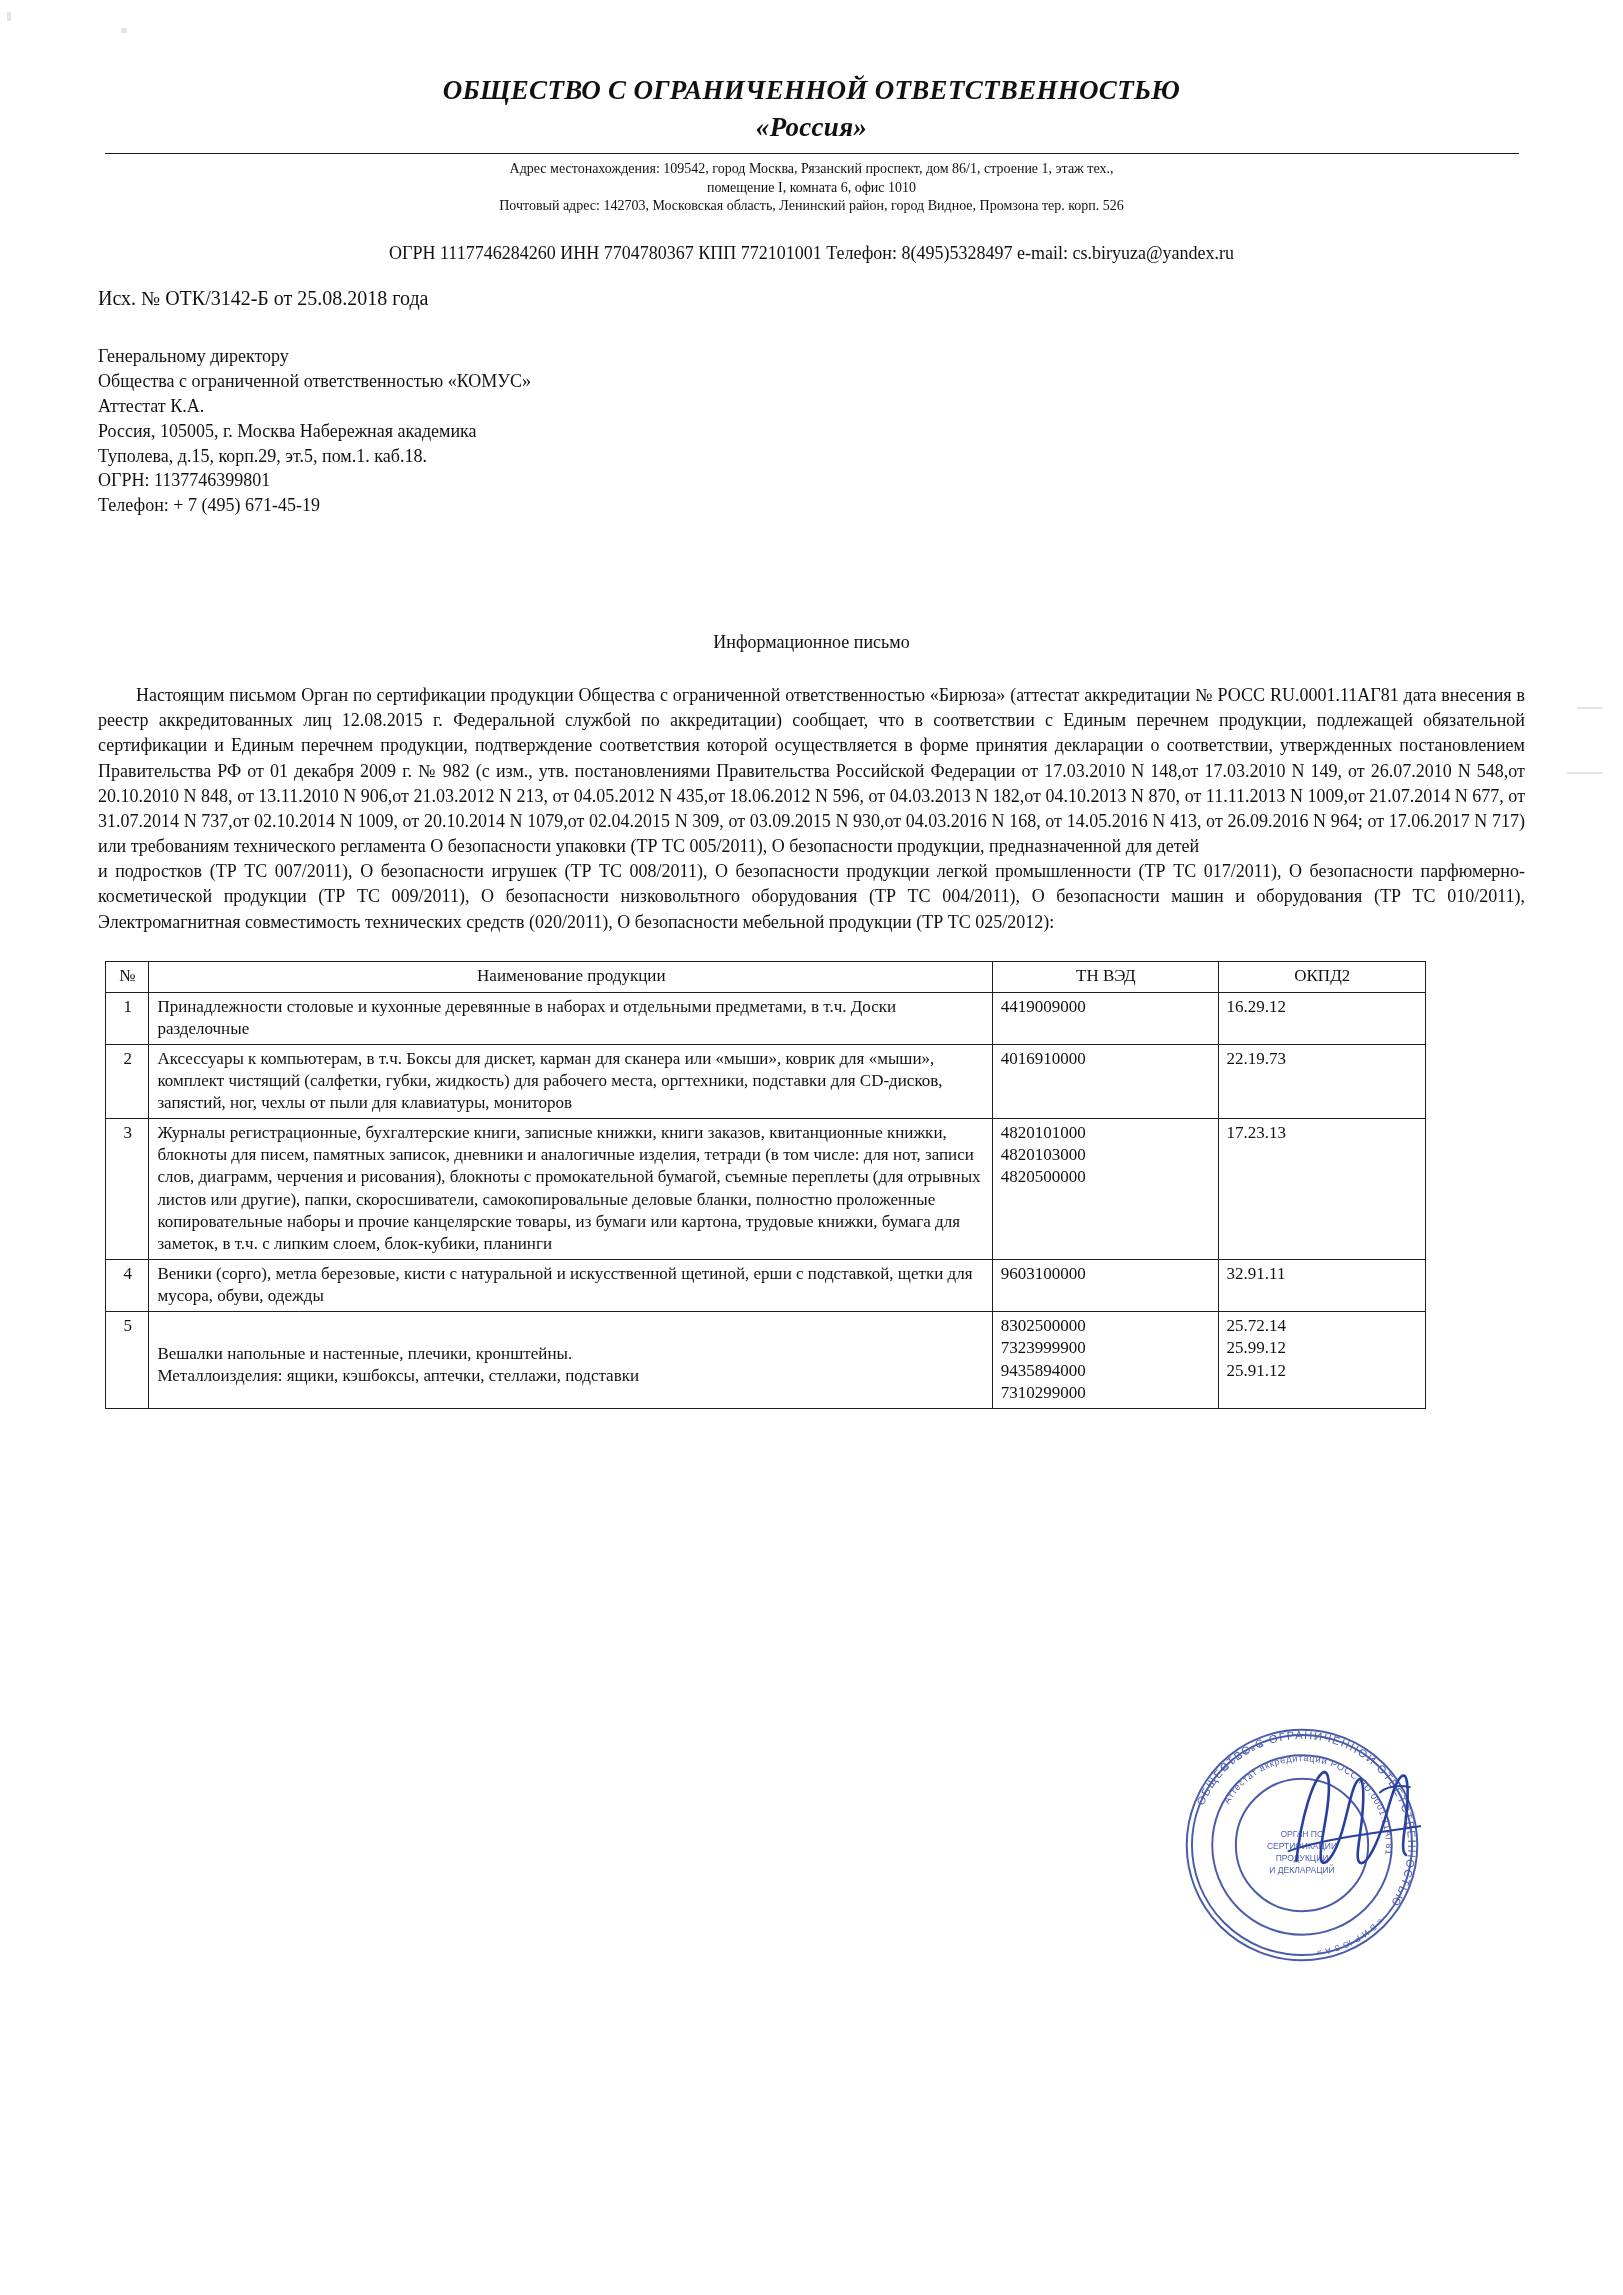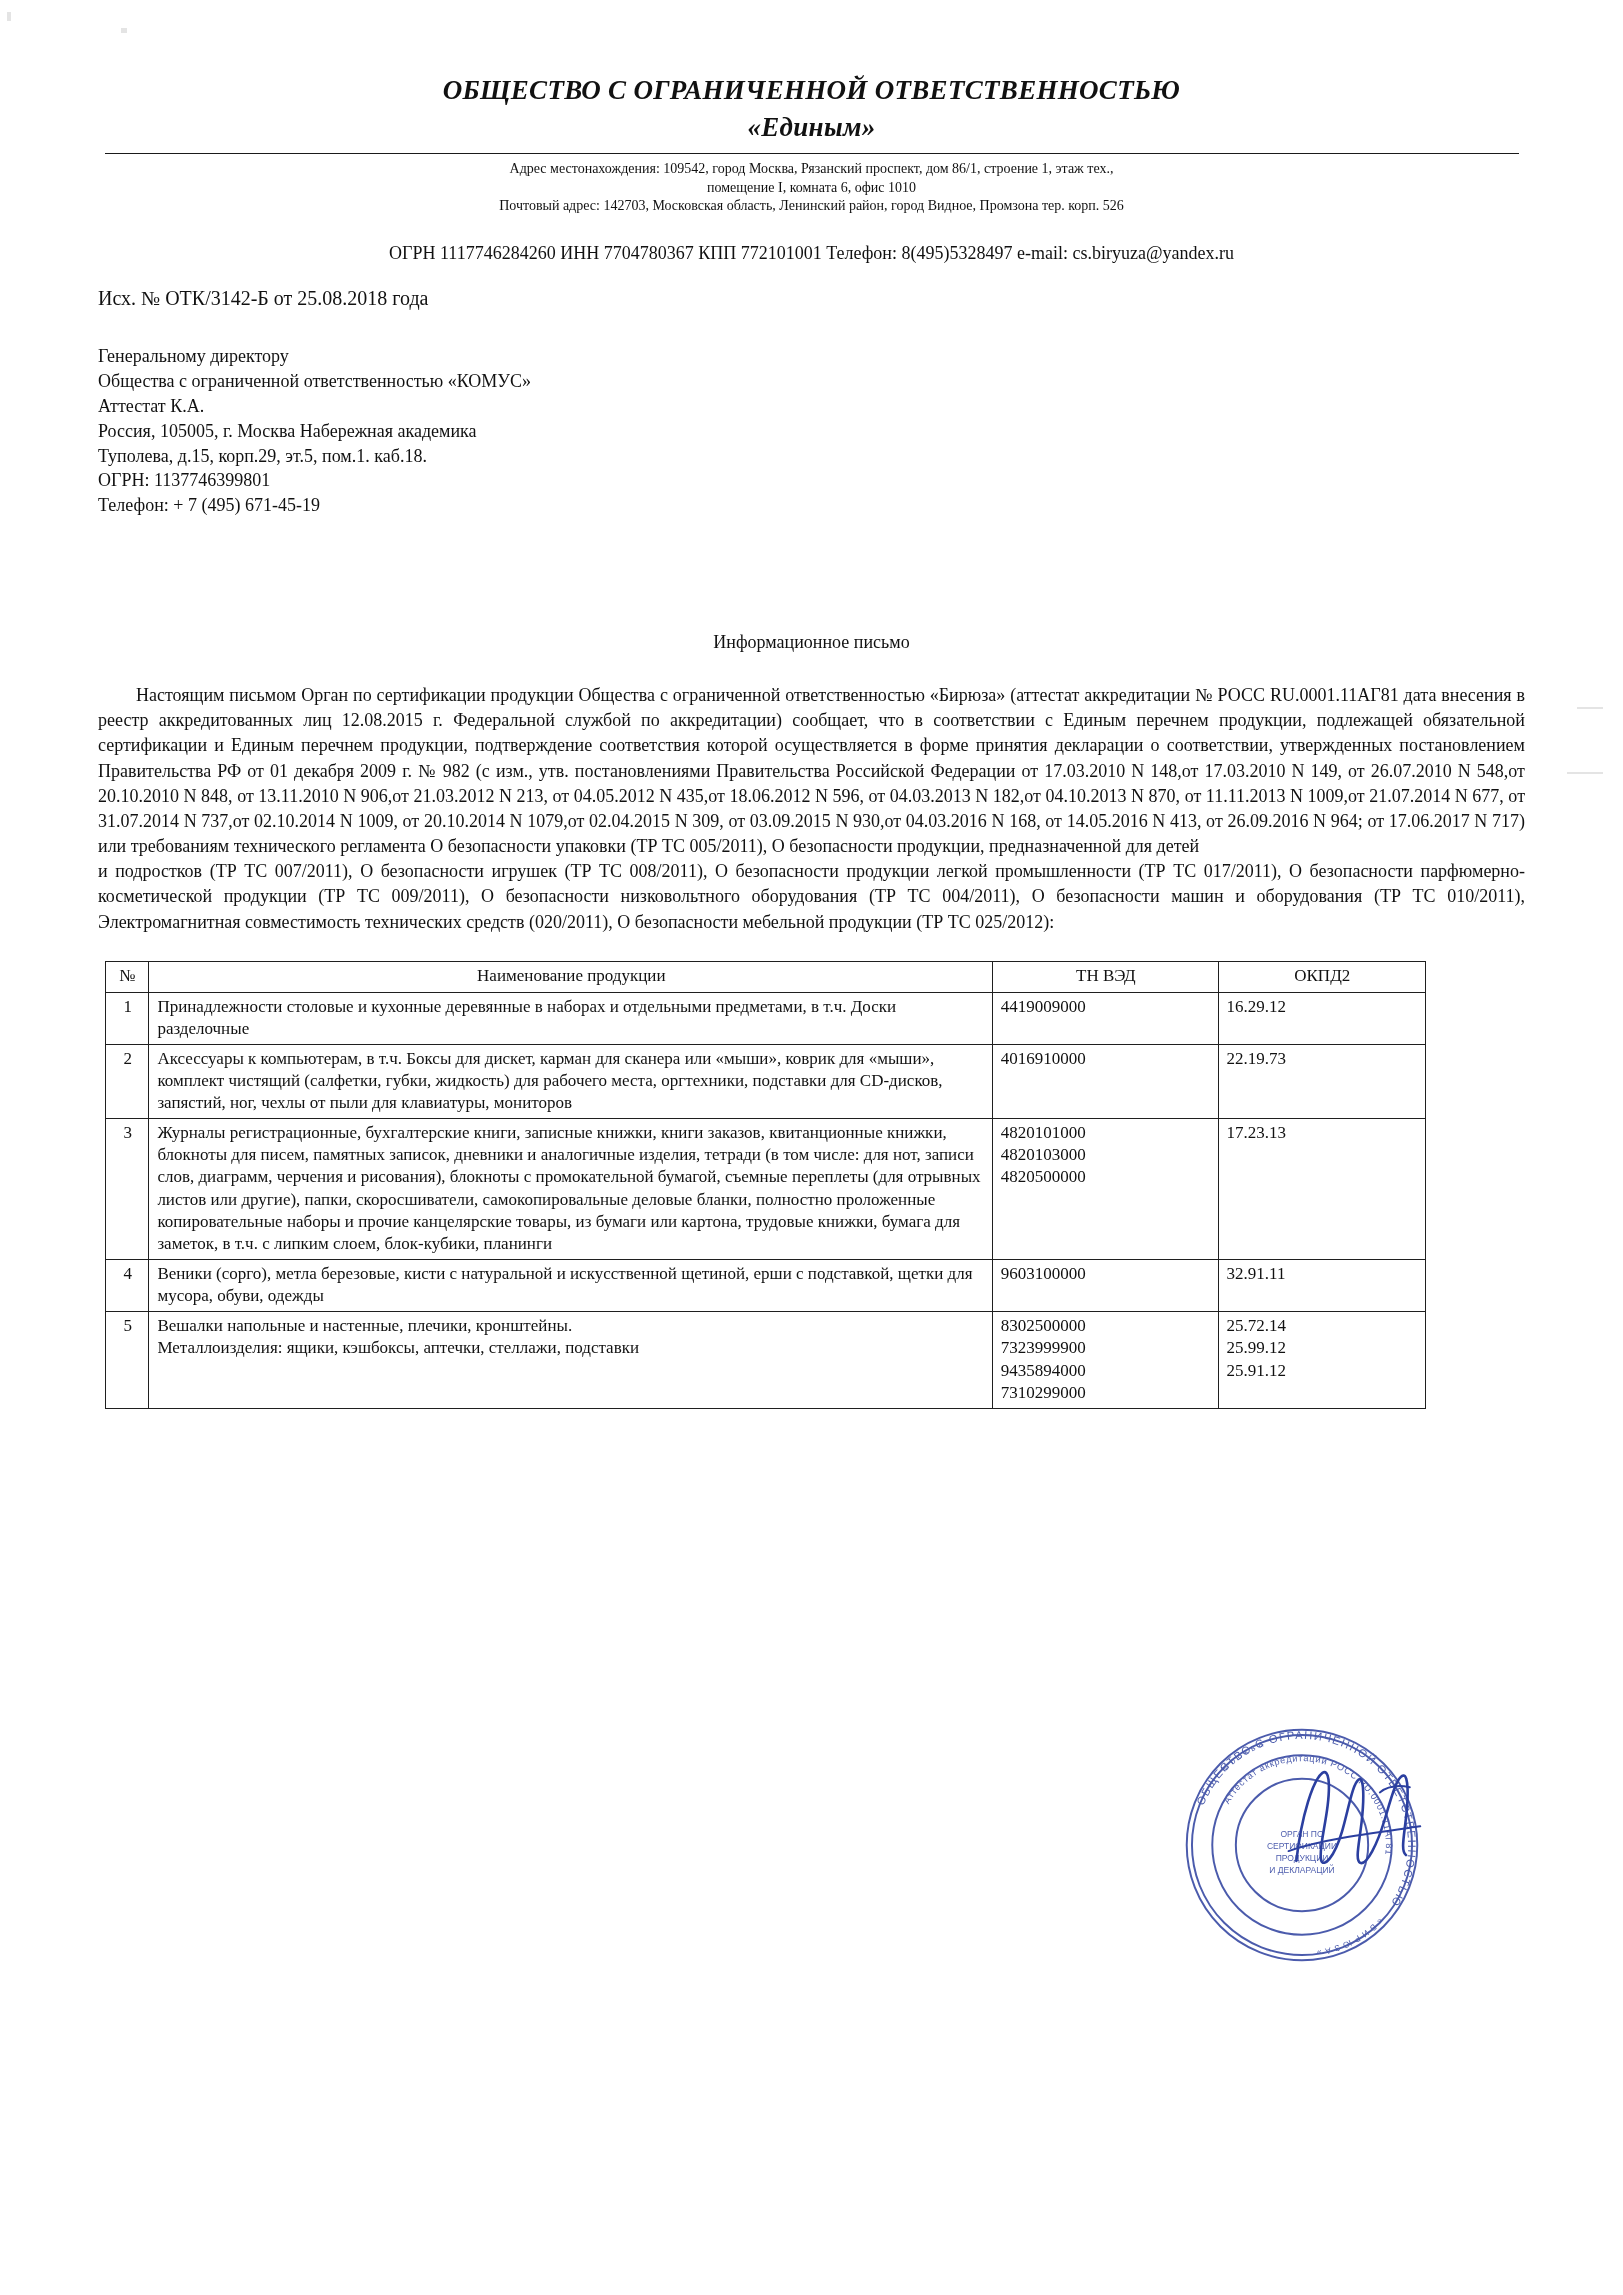--- a/index.html
+++ b/index.html
@@ -148,21 +148,21 @@
 
 <div class="page">
 
   <div class="speck" style="left:6.5px;  top:11.8px;  width:4.6px;  height:9.2px;"></div>
   <div class="speck" style="left:121px; top:27.5px;  width:5.9px;  height:5.9px;"></div>
   <div class="speck" style="left:1577px;top:707px;width:26px; height:2px;"></div>
   <div class="speck" style="left:1567px;top:772px;width:36px; height:2px;"></div>
 
   <div class="org-title">
     <span>ОБЩЕСТВО С ОГРАНИЧЕННОЙ ОТВЕТСТВЕННОСТЬЮ</span>
-    <span class="line2">«Единым»</span>
+    <span class="line2">«Россия»</span>
   </div>
 
   <hr class="rule">
 
   <div class="addr-block">
     <span class="row">Адрес местонахождения: 109542, город Москва, Рязанский проспект, дом 86/1, строение 1, этаж тех.,</span>
     <span class="row">помещение I, комната 6, офис 1010</span>
     <span class="row">Почтовый адрес: 142703, Московская область, Ленинский район, город Видное, Промзона тер. корп. 526</span>
   </div>
 
@@ -252,21 +252,21 @@
           <td class="codes">
             <span>9603100000</span>
           </td>
           <td class="okpd">
             <span>32.91.11</span>
           </td>
         </tr>
         <tr>
           <td class="num">5</td>
           <td>
-            <span style="display: block;">Вешалки напольные и настенные, плечики, кронштейны.</span>
+            <span style="display: block; margin-top: 28px;">Вешалки напольные и настенные, плечики, кронштейны.</span>
             <span style="display: block;">Металлоизделия: ящики, кэшбоксы, аптечки, стеллажи, подставки</span>
           </td>
           <td class="codes">
             <span>8302500000</span>
             <span>7323999900</span>
             <span>9435894000</span>
             <span>7310299000</span>
           </td>
           <td class="okpd">
             <span>25.72.14</span>

